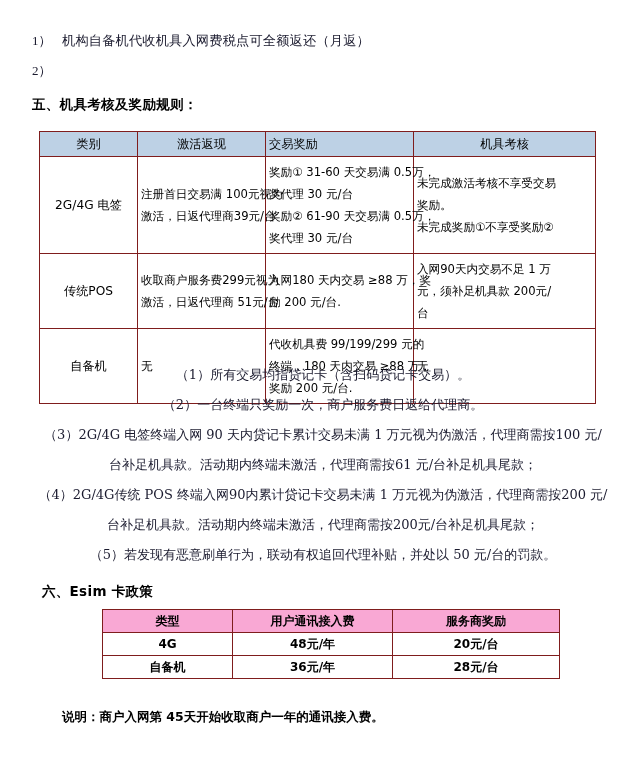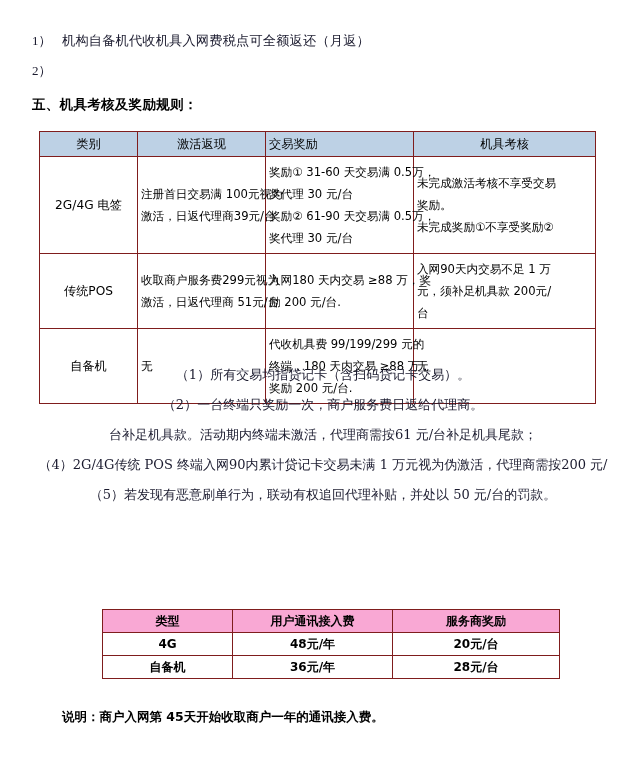--- a/index.html
+++ b/index.html
@@ -239,25 +239,28 @@
         <td class="body-cell">
           <span class="ln">无</span>
         </td>
       </tr>
     </tbody>
   </table>
 
   <div class="notes">
     <div class="note">（1）所有交易均指贷记卡（含扫码贷记卡交易）。</div>
     <div class="note">（2）一台终端只奖励一次，商户服务费日返给代理商。</div>
+    <div class="note">（3）2G/4G 电签终端入网 90 天内贷记卡累计交易未满 1 万元视为伪激活，代理商需按100 元/</div>
     <div class="note">台补足机具款。活动期内终端未激活，代理商需按61 元/台补足机具尾款；</div>
     <div class="note">（4）2G/4G传统 POS 终端入网90内累计贷记卡交易未满 1 万元视为伪激活，代理商需按200 元/</div>
+    <div class="note">台补足机具款。活动期内终端未激活，代理商需按200元/台补足机具尾款；</div>
     <div class="note">（5）若发现有恶意刷单行为，联动有权追回代理补贴，并处以 50 元/台的罚款。</div>
   </div>
 
+  <div class="heading heading-6">六、Esim 卡政策</div>
 
   <table class="doc-table esim-table">
     <colgroup>
       <col class="ecol-1">
         <col class="ecol-2">
         <col class="ecol-3">
     </colgroup>
     <thead>
       <tr>
         <th>类型</th>

